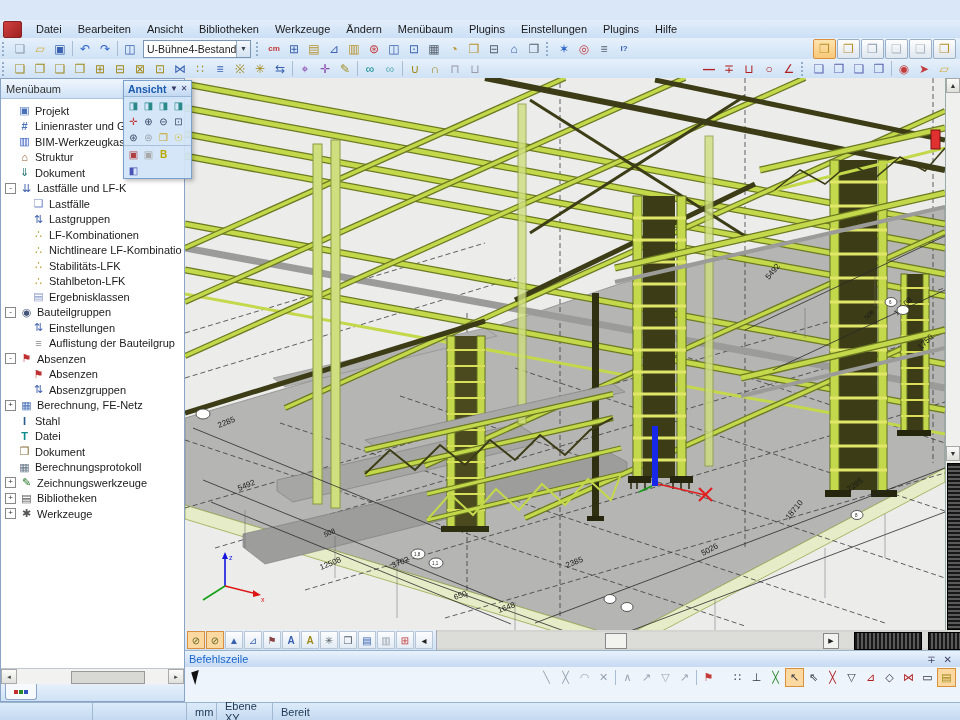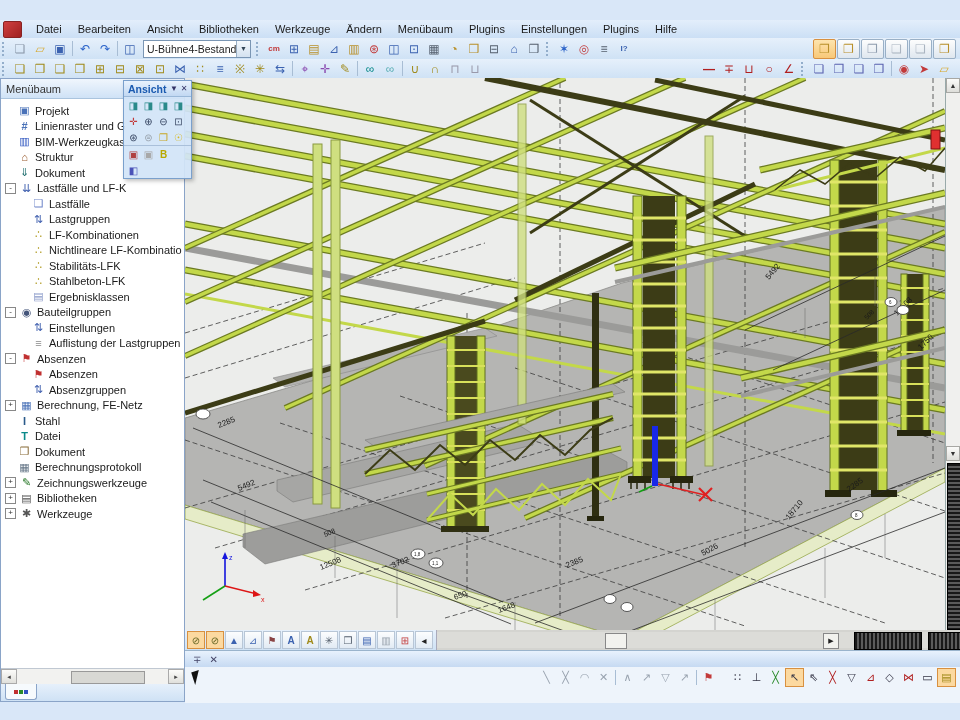--- a/index.html
+++ b/index.html
@@ -341,21 +341,21 @@
 
         <div class="trow" style="margin-left:14px">
           <span class="exp"></span>
           <span class="tico" style="color:#3f5fae">⇅</span>
           <span class="tlab">Einstellungen</span>
         </div>
 
         <div class="trow" style="margin-left:14px">
           <span class="exp"></span>
           <span class="tico" style="color:#8a8a8a">≡</span>
-          <span class="tlab">Auflistung der Lastgruppen</span>
+          <span class="tlab">Auflistung der Bauteilgrup</span>
         </div>
 
         <div class="trow" style="">
           <span class="exp">-</span>
           <span class="tico" style="color:#c03030">⚑</span>
           <span class="tlab">Absenzen</span>
         </div>
 
         <div class="trow" style="margin-left:14px">
           <span class="exp"></span>
@@ -689,20 +689,21 @@
         <span id="hsthumbw"></span>
         <span id="hsarr">▶</span>
         <span class="darkbar" style="left:417px"></span>
         <span class="darkbar" style="left:491px"></span>
       </div>
     </div>
   </div>
 
   <div id="cmdpanel">
     <div id="cmdhdr">
+      <span style="flex:1">Befehlszeile</span>
       <span style="color:#446;font-size:10px;padding:0 4px">∓</span>
       <span style="color:#446;font-size:10px;padding:0 4px">✕</span>
     </div>
     <div id="cmdicons">
       <span class="cursorarrow"></span>
       <span class="flex1"></span>
       <span style="display:flex">
           <span class="sbtn" style="color:#98a2ae">╲</span>
           <span class="sbtn" style="color:#98a2ae">╳</span>
           <span class="sbtn" style="color:#98a2ae">◠</span>
@@ -730,20 +731,32 @@
           <span class="sbtn" style="color:#334">▽</span>
           <span class="sbtn" style="color:#b02020">⊿</span>
           <span class="sbtn" style="color:#334">◇</span>
           <span class="sbtn" style="color:#b02020">⋈</span>
           <span class="sbtn" style="color:#334">▭</span>
           <span class="sbtn act" style="color:#a08a1a">▤</span>
         </span>
     </div>
   </div>
 
+  <div id="statusbar">
+
+      <span class="scell" style="width:93px"></span>
+
+      <span class="scell" style="width:94px"></span>
+
+      <span class="scell" style="width:30px">mm</span>
+
+      <span class="scell" style="width:56px">Ebene XY</span>
+
+      <span class="scell" style="flex:1;border-right:none">Bereit</span>
+    </div>
 
   <div id="ansicht">
     <div id="anshdr">
       <span class="t">Ansicht</span>
       <span class="hb">▼</span>
       <span class="hb">✕</span>
     </div>
     <div class="ansrow">
         <span class="abtn" style="color:#2a8a8a">◨</span>
         <span class="abtn" style="color:#2a8a8a">◨</span>

